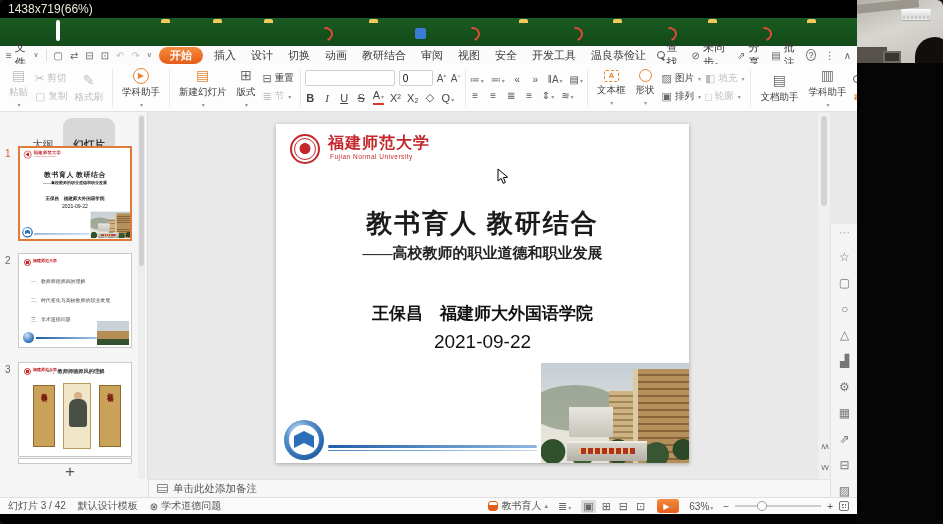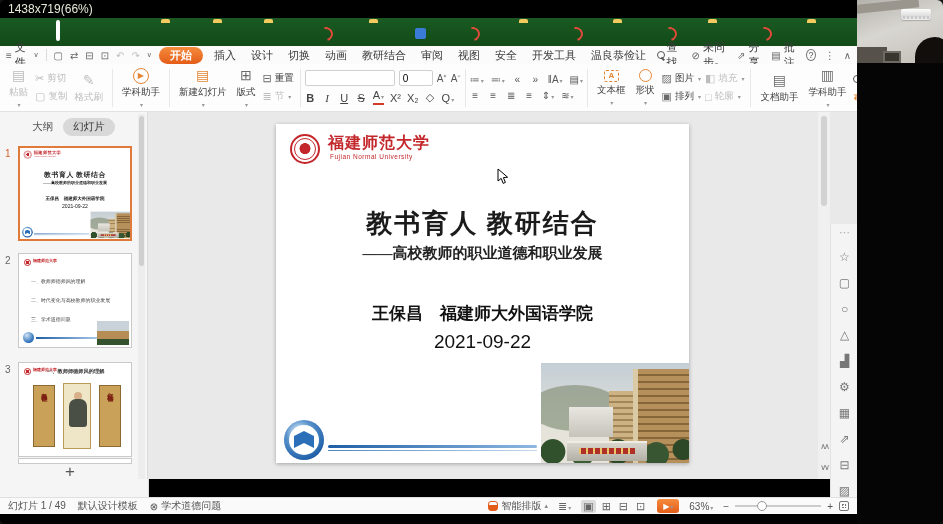--- a/index.html
+++ b/index.html
@@ -88,21 +88,21 @@
   .shape-ic { width:13px; height:13px; border:1.5px solid #e58634; border-radius:50%; }
 
   
   .mainarea { position:absolute; left:0; top:112px; width:857px; height:367px; background:#e9e9e9; }
 
   
   .thumbpanel { position:absolute; left:0; top:0; width:148px; height:385px; background:#f5f5f5;
                 border-right:1px solid #dcdcdc; }
   .ptabs { position:absolute; left:0; top:6px; width:100%; display:flex; justify-content:center;
            gap:10px; font-size:10.5px; color:#555; align-items:center; }
-  .ptab.active { background:#d8d8d8; border-radius:9px; padding:2px 10px; color:#333; }
+  .ptab.active { background:#d8d8d8; border-radius:9px; padding:20px 10px; color:#333;font-weight:bold; }
   .tnum { position:absolute; left:5px; font-size:10px; color:#666; }
   .tnum.sel { color:#d2622a; }
   .thumb { position:absolute; left:18px; width:114px; height:95px; background:#fff;
            border:1px solid #c9c9c9; overflow:hidden; }
   .thumb.sel { border:2px solid #e07a3b; }
   .mini-wrap { width:110px; height:91px; overflow:hidden; }
   .addslide { position:absolute; left:50px; top:350px; width:40px; height:18px; border:none;
               background:transparent; font-size:17px; color:#555; cursor:pointer; }
   .pscroll { position:absolute; right:2px; top:2px; width:7px; height:381px; background:#ededed; }
   .pscroll i { width:5px; margin:2px auto; height:150px; background:#cfcfcf; border-radius:3px; }
@@ -573,32 +573,36 @@
       <span class="rb-ic" style="top:182px">▦</span>
       <span class="rb-ic" style="top:208px">⇗</span>
       <span class="rb-ic" style="top:234px">⊟</span>
       <span class="rb-ic" style="top:260px">▨</span>
       <span class="rb-ic" style="top:286px">◁</span>
 
     </div>
   </div>
 
   <div class="panel-bottom"></div>
+  <div class="notesbar">
+    <span class="note-ic"></span>
+    <span>单击此处添加备注</span>
+  </div>
 
   <div class="statusbar">
-    <span>幻灯片 1 / 49</span>
+    <span>幻灯片 3 / 42</span>
     <span>默认设计模板</span>
     <span style="display:flex;align-items:center;gap:3px">
       <span>⊗</span>
       <span>学术道德问题</span>
     </span>
     <span class="sb-right">
       <span style="display:flex;align-items:center;gap:3px">
         <span class="smart-ic"></span>
-        <span>智能排版</span>
+        <span>教书育人</span>
         <span style="font-size:7px;color:#888">▴</span>
       </span>
       <span class="dd" style="font-size:11px;color:#666">≣</span>
       <span style="display:flex;gap:4px">
         <span class="viewic active">▣</span>
         <span class="viewic">⊞</span>
         <span class="viewic">⊟</span>
         <span class="viewic">⊡</span>
       </span>
       <span class="playbtn dd">

